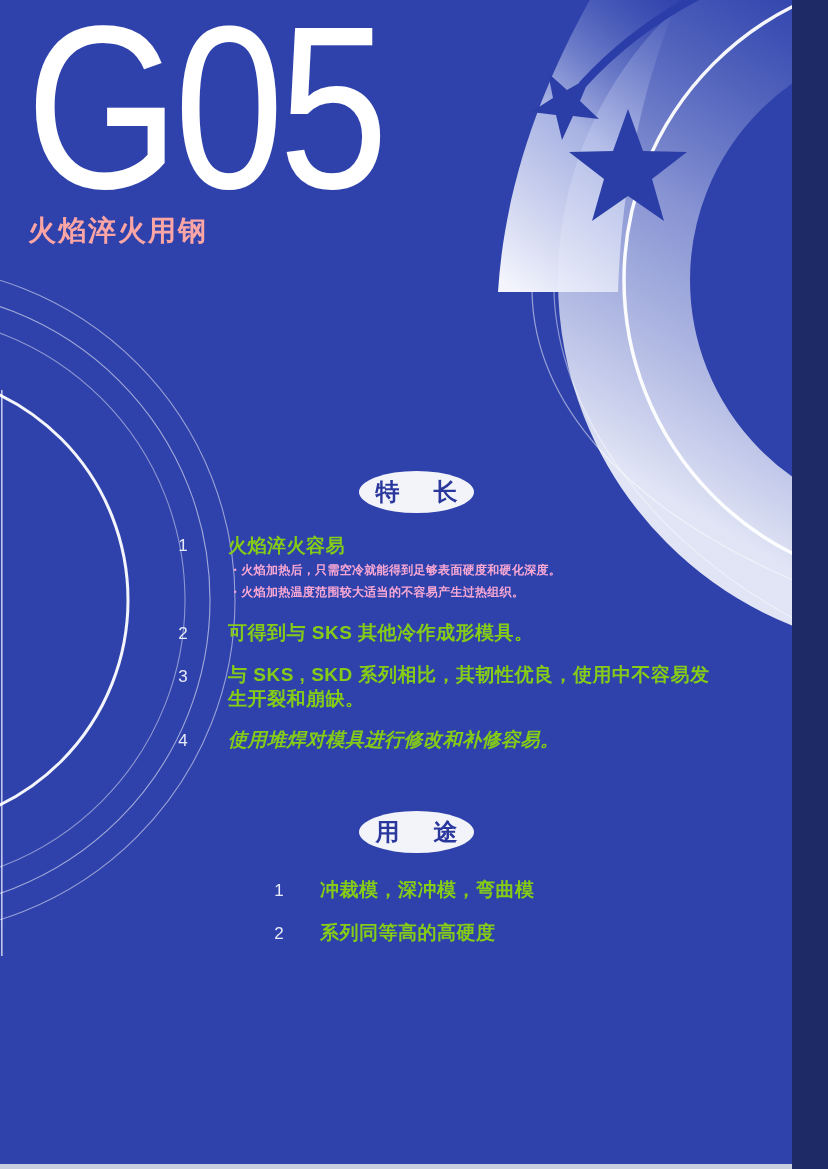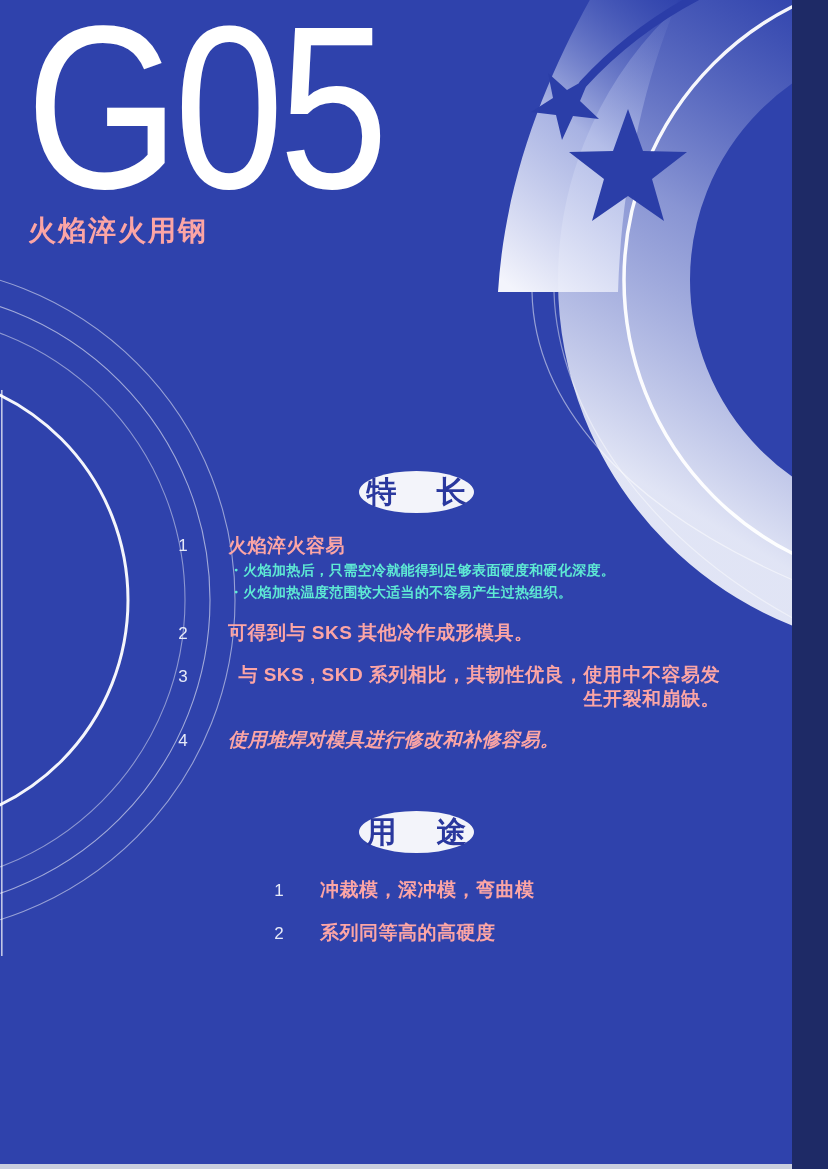--- a/index.html
+++ b/index.html
@@ -23,37 +23,36 @@
   .subtitle{
     left:28px;top:212px;
     font-size:28px;font-weight:bold;color:#fca5a5;
     letter-spacing:2px;white-space:nowrap;
   }
   
   .badge{
     width:115px;height:42px;border-radius:50%;
     background:#f3f4fa;
     display:flex;align-items:center;justify-content:center;
-    color:#2a389e;font-size:30px;font-weight:bold;letter-spacing:5px;
+    color:#2a389e;font-size:24px;font-weight:bold;letter-spacing:5px;
   }
   .badge span{padding-left:5px;white-space:nowrap;}
   .badge-features{left:359px;top:471px;}
   .badge-usage{left:359px;top:811px;}
   
   .num{
     width:26px;text-align:center;
     color:#e7eaf8;font-size:17px;line-height:22px;font-weight:normal;
   }
   .itm{
-    color:#fca5a5;font-size:19px;line-height:24px;font-weight:bold;
+    color:#84cc16;font-size:19px;line-height:24px;font-weight:bold;
     letter-spacing:0.5px;
-    text-align:right;
   }
   .sub{
-    color:#5eead4;font-size:14px;line-height:21px;font-weight:bold;
+    color:#f9a8d4;font-size:12px;line-height:21px;font-weight:bold;
     letter-spacing:0.3px;white-space:nowrap;
   }
   .edge-strip{
     left:0;top:1164px;width:828px;height:5px;background:#c9cede;
   }
 </style>
 </head>
 <body>
 
 <div id="page">

